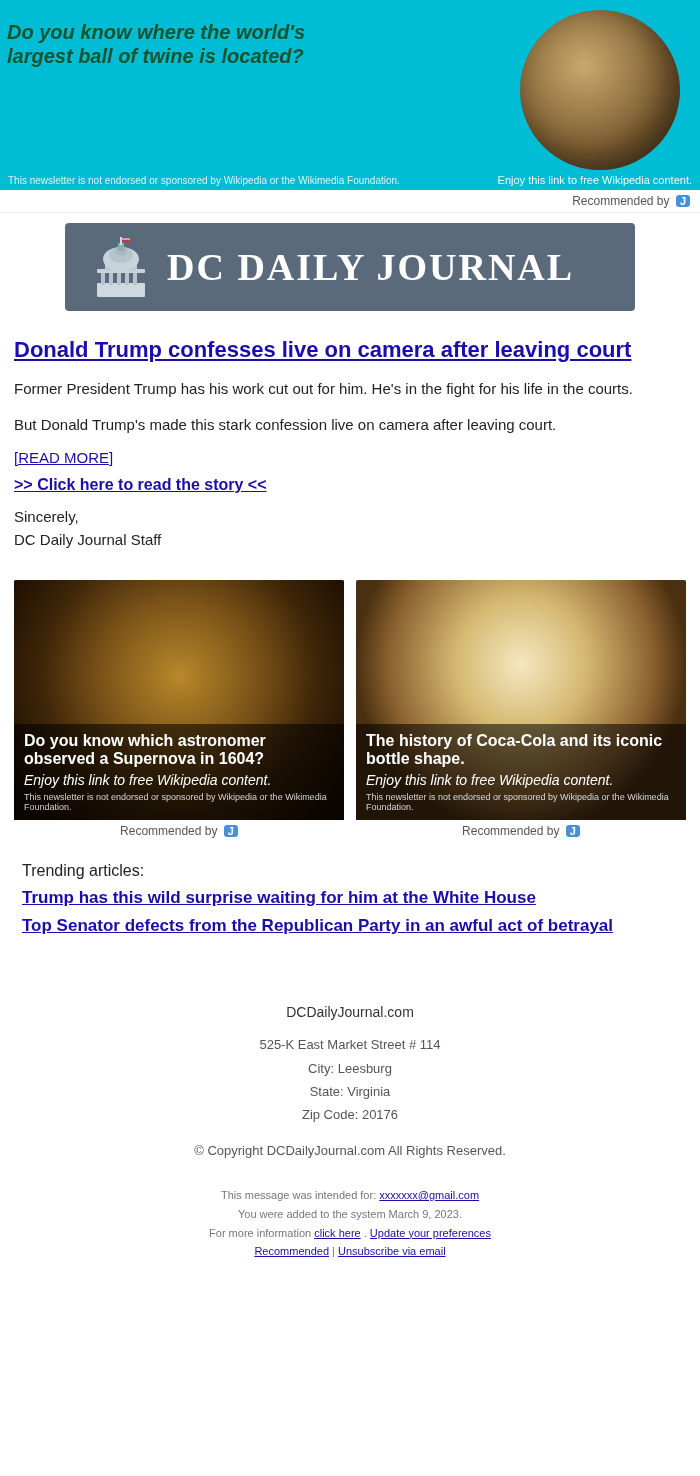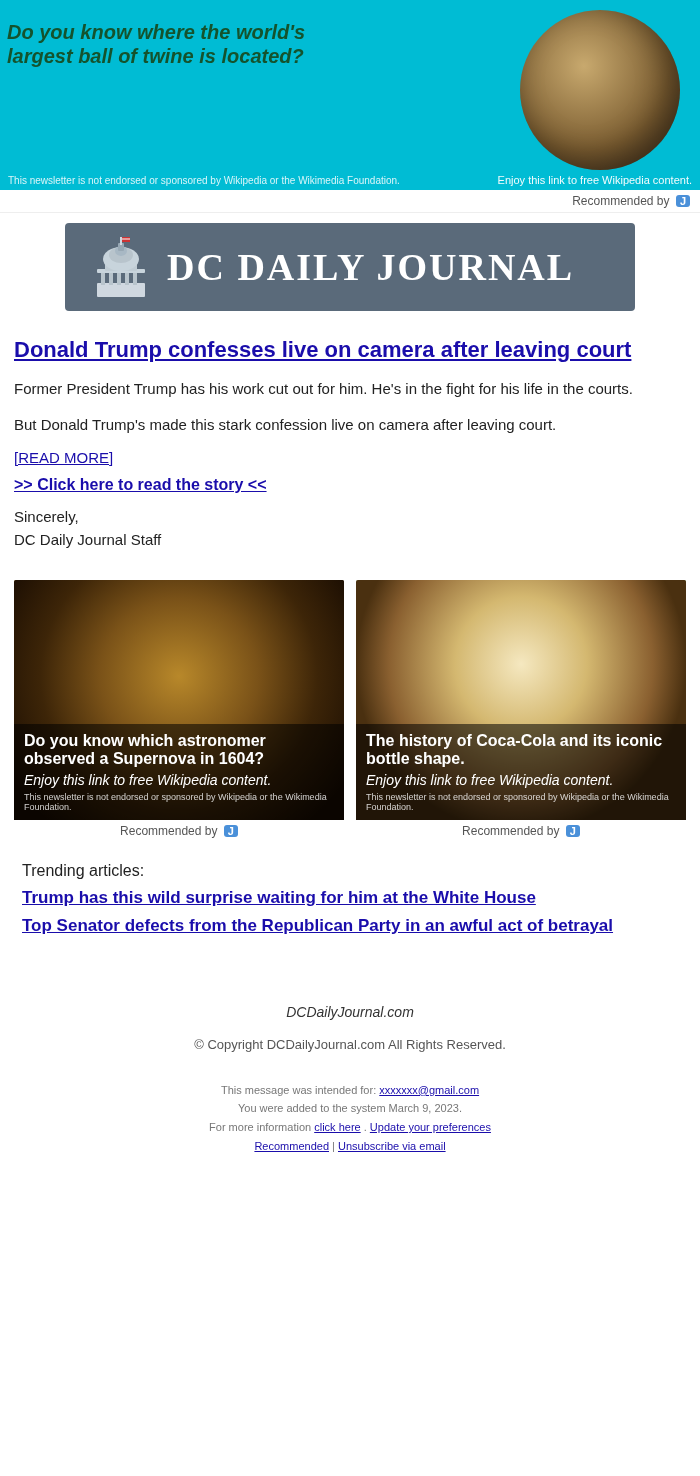--- a/index.html
+++ b/index.html
@@ -253,21 +253,20 @@
       padding: 40px 14px 20px;
       text-align: center;
       color: #555;
       font-size: 13px;
       line-height: 1.8;
     }
     .footer-website {
       font-size: 14px;
       color: #333;
       margin-bottom: 8px;
-      font-style: italic;
     }
     .footer-address {
       margin-bottom: 12px;
       font-size: 13px;
     }
     .footer-copyright {
       margin-bottom: 24px;
       font-size: 13px;
     }
     .footer-meta {
@@ -384,20 +383,26 @@
   </div>
 
   <div class="trending-section">
     <p class="trending-label">Trending articles:</p>
     <a class="trending-link">Trump has this wild surprise waiting for him at the White House</a>
     <a class="trending-link">Top Senator defects from the Republican Party in an awful act of betrayal</a>
   </div>
 
   <div class="footer-section">
     <div class="footer-website">DCDailyJournal.com</div>
+    <div class="footer-address">
+      <div>525-K East Market Street # 114</div>
+      <div>City: Leesburg</div>
+      <div>State: Virginia</div>
+      <div>Zip Code: 20176</div>
+    </div>
     <div class="footer-copyright">© Copyright DCDailyJournal.com All Rights Reserved.</div>
     <div class="footer-meta">
       <div>
         <span>This message was intended for:</span>
         <a class="footer-link">xxxxxxx@gmail.com</a>
       </div>
       <div>You were added to the system March 9, 2023.</div>
       <div>
         <span>For more information</span>
         <a class="footer-link">click here</a>

